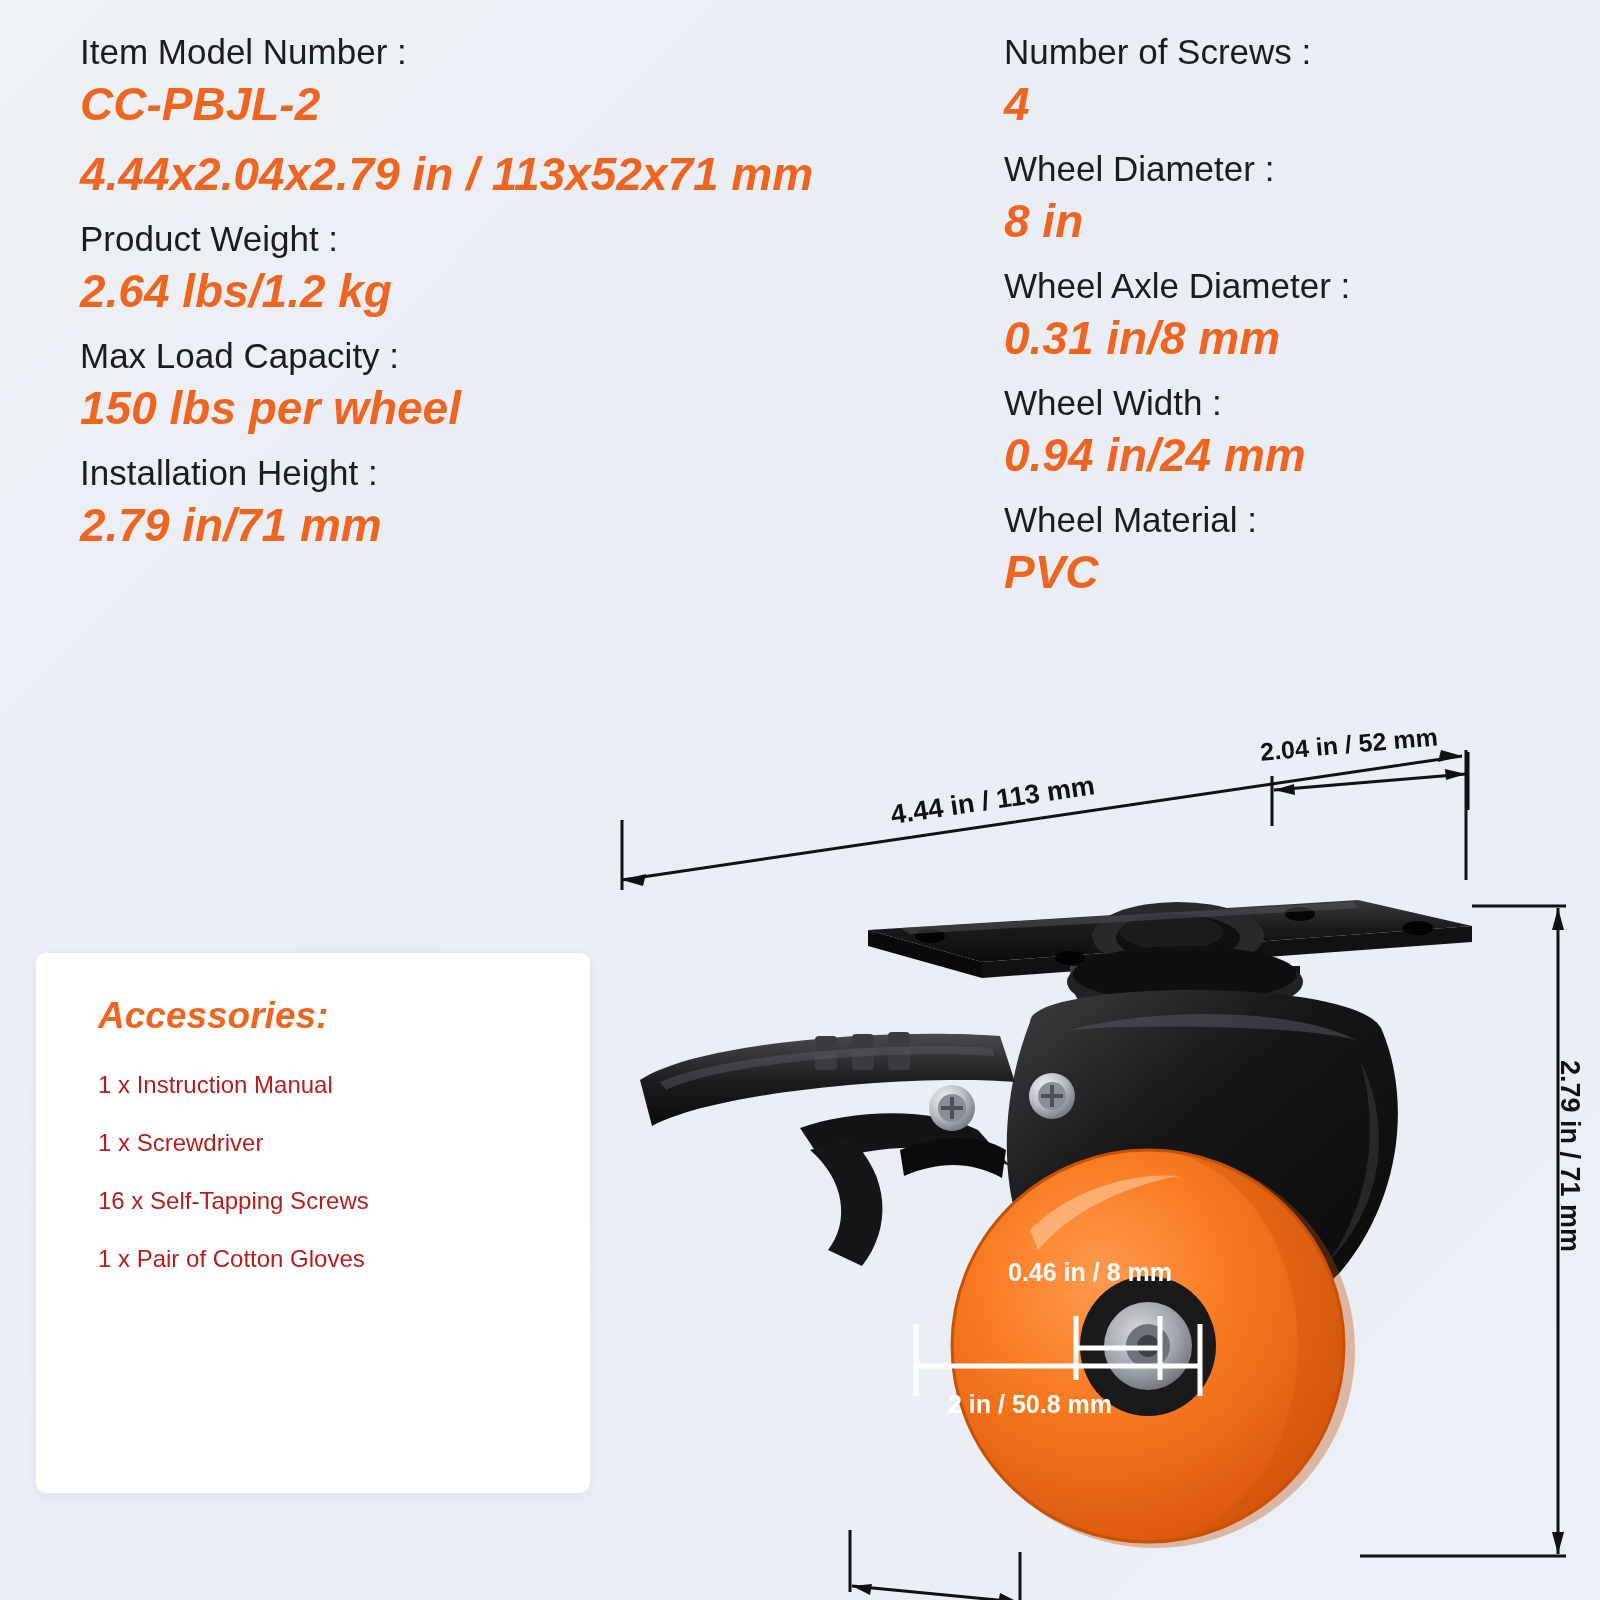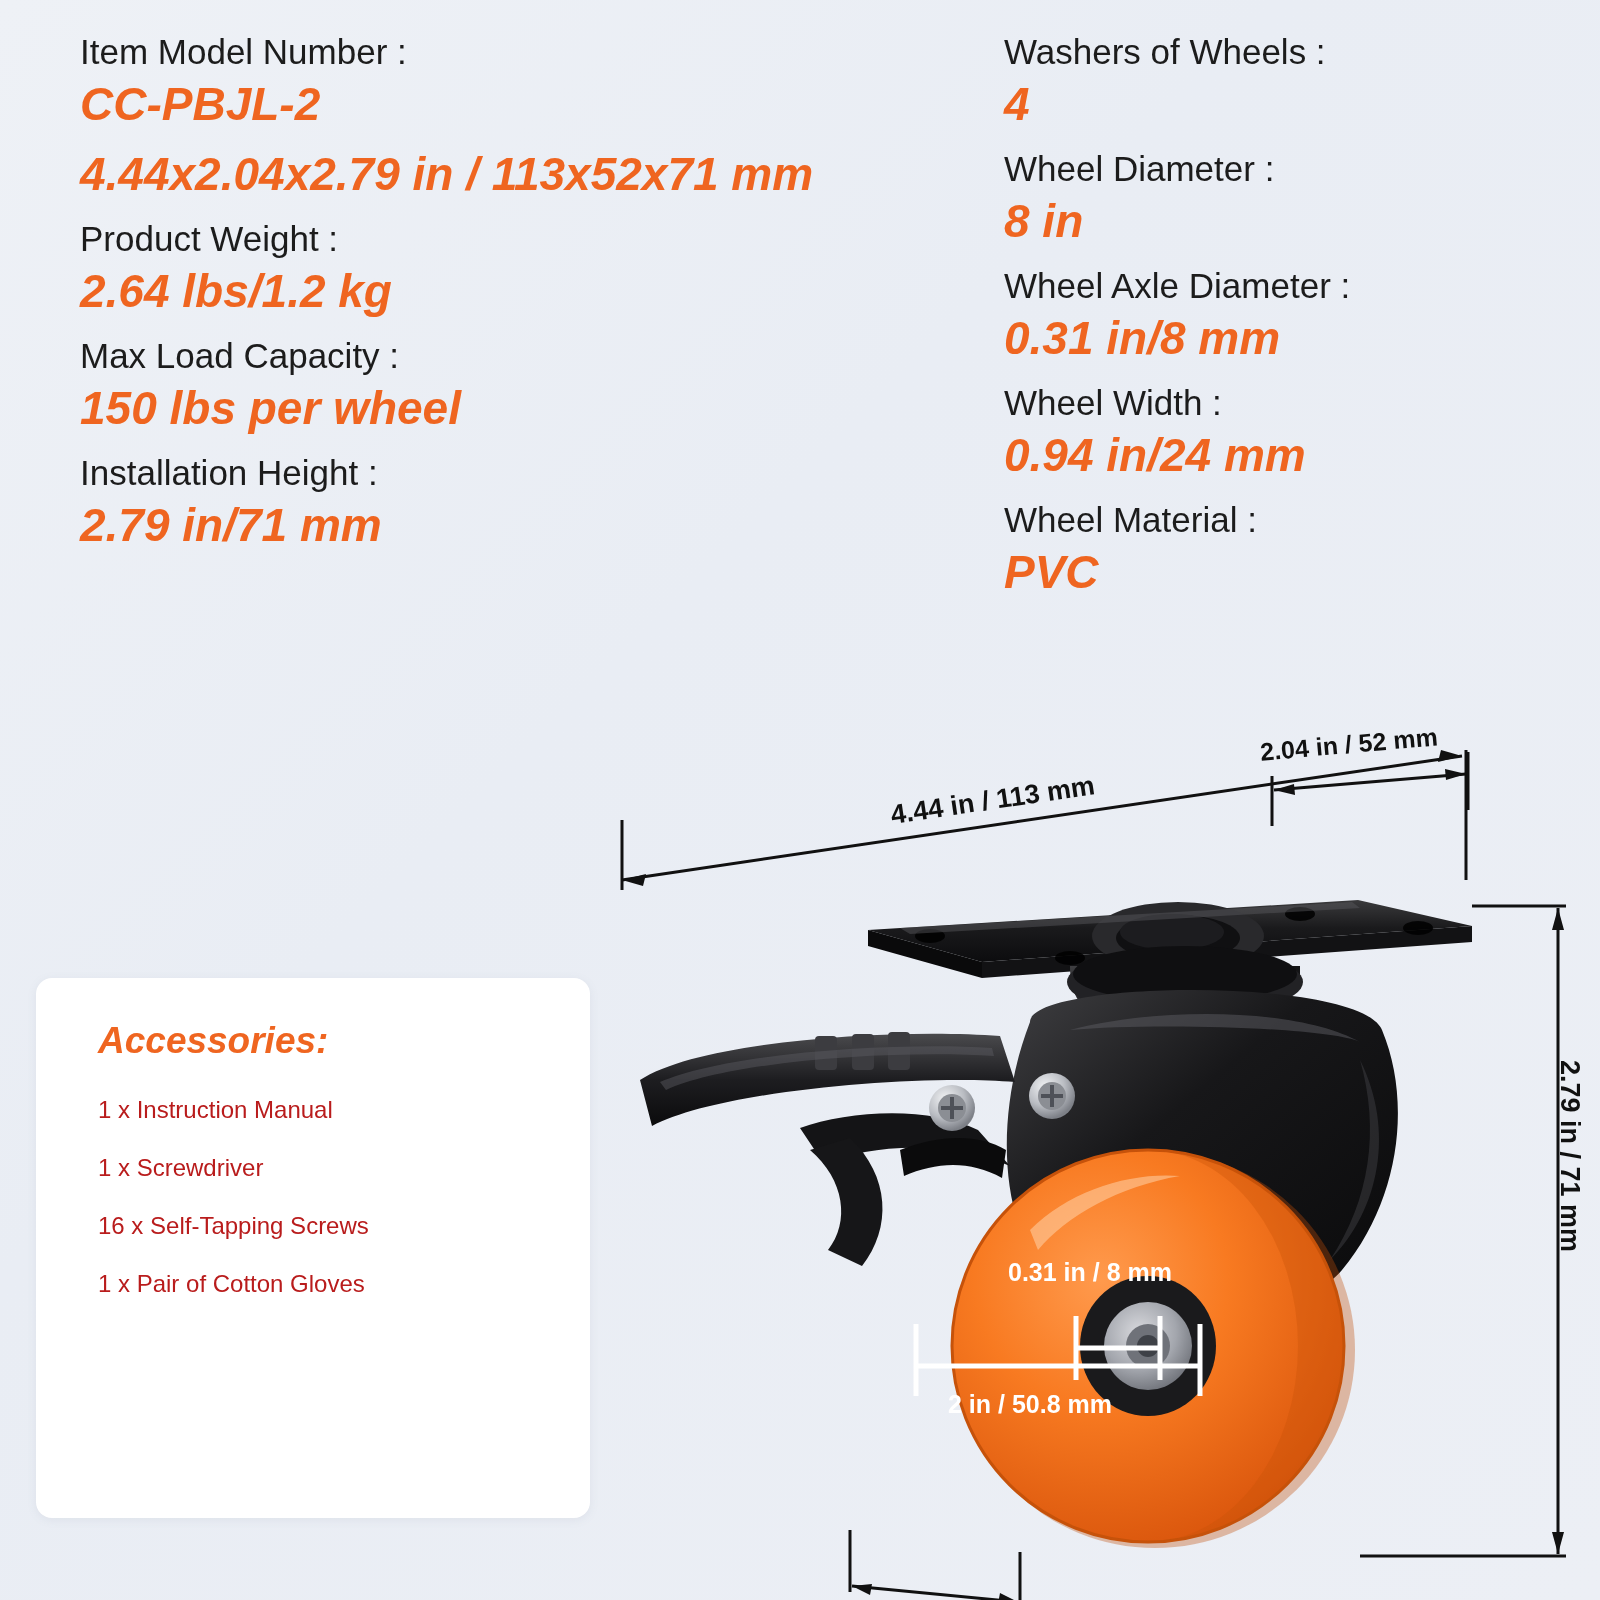--- a/index.html
+++ b/index.html
@@ -49,25 +49,24 @@
   .spec-value:last-child { margin-bottom: 0; }
 
   
   .accessories {
     position: absolute;
     left: 36px;
     top: 953px;
     width: 554px;
     height: 540px;
     background: #ffffff;
-    border-radius: 16px;
+    border-radius: 10px;
     box-sizing: border-box;
     padding: 42px 0 0 62px;
     box-shadow: 0 2px 10px rgba(120,130,150,0.10);
-    margin-top: 25px;
   }
   .acc-title {
     font-size: 37px;
     font-weight: bold;
     font-style: italic;
     color: #ef6520;
     margin-bottom: 34px;
   }
   .acc-item {
     font-size: 24px;
@@ -120,21 +119,21 @@
     <div class="spec-value">2.64 lbs/1.2 kg</div>
 
     <div class="spec-label">Max Load Capacity :</div>
     <div class="spec-value">150 lbs per wheel</div>
 
     <div class="spec-label">Installation Height :</div>
     <div class="spec-value">2.79 in/71 mm</div>
   </div>
 
   <div class="spec-col right">
-    <div class="spec-label">Washers of Wheels :</div>
+    <div class="spec-label">Number of Screws :</div>
     <div class="spec-value">4</div>
 
     <div class="spec-label">Wheel Diameter :</div>
     <div class="spec-value">8 in</div>
 
     <div class="spec-label">Wheel Axle Diameter :</div>
     <div class="spec-value">0.31 in/8 mm</div>
 
     <div class="spec-label">Wheel Width :</div>
     <div class="spec-value">0.94 in/24 mm</div>
@@ -295,17 +294,17 @@
       <path d="M316 636 L600 636"></path>
     </g>
   </svg>
 
   <div class="dim-text" style="left:290px; top:55px; transform:rotate(-8.4deg);">4.44 in / 113 mm</div>
 
   <div class="dim-text" style="left:660px; top:0px; transform:rotate(-5deg); font-size:25px;">2.04 in / 52 mm</div>
 
   <div class="dim-text rot-right" style="left:985px; top:330px;">2.79 in / 71 mm</div>
 
-  <div class="dim-text white" style="left:408px; top:528px;">0.31 in / 8 mm</div>
+  <div class="dim-text white" style="left:408px; top:528px;">0.46 in / 8 mm</div>
 
   <div class="dim-text white" style="left:348px; top:660px;">2 in / 50.8 mm</div>
 
 </div>
 
 </body></html>

